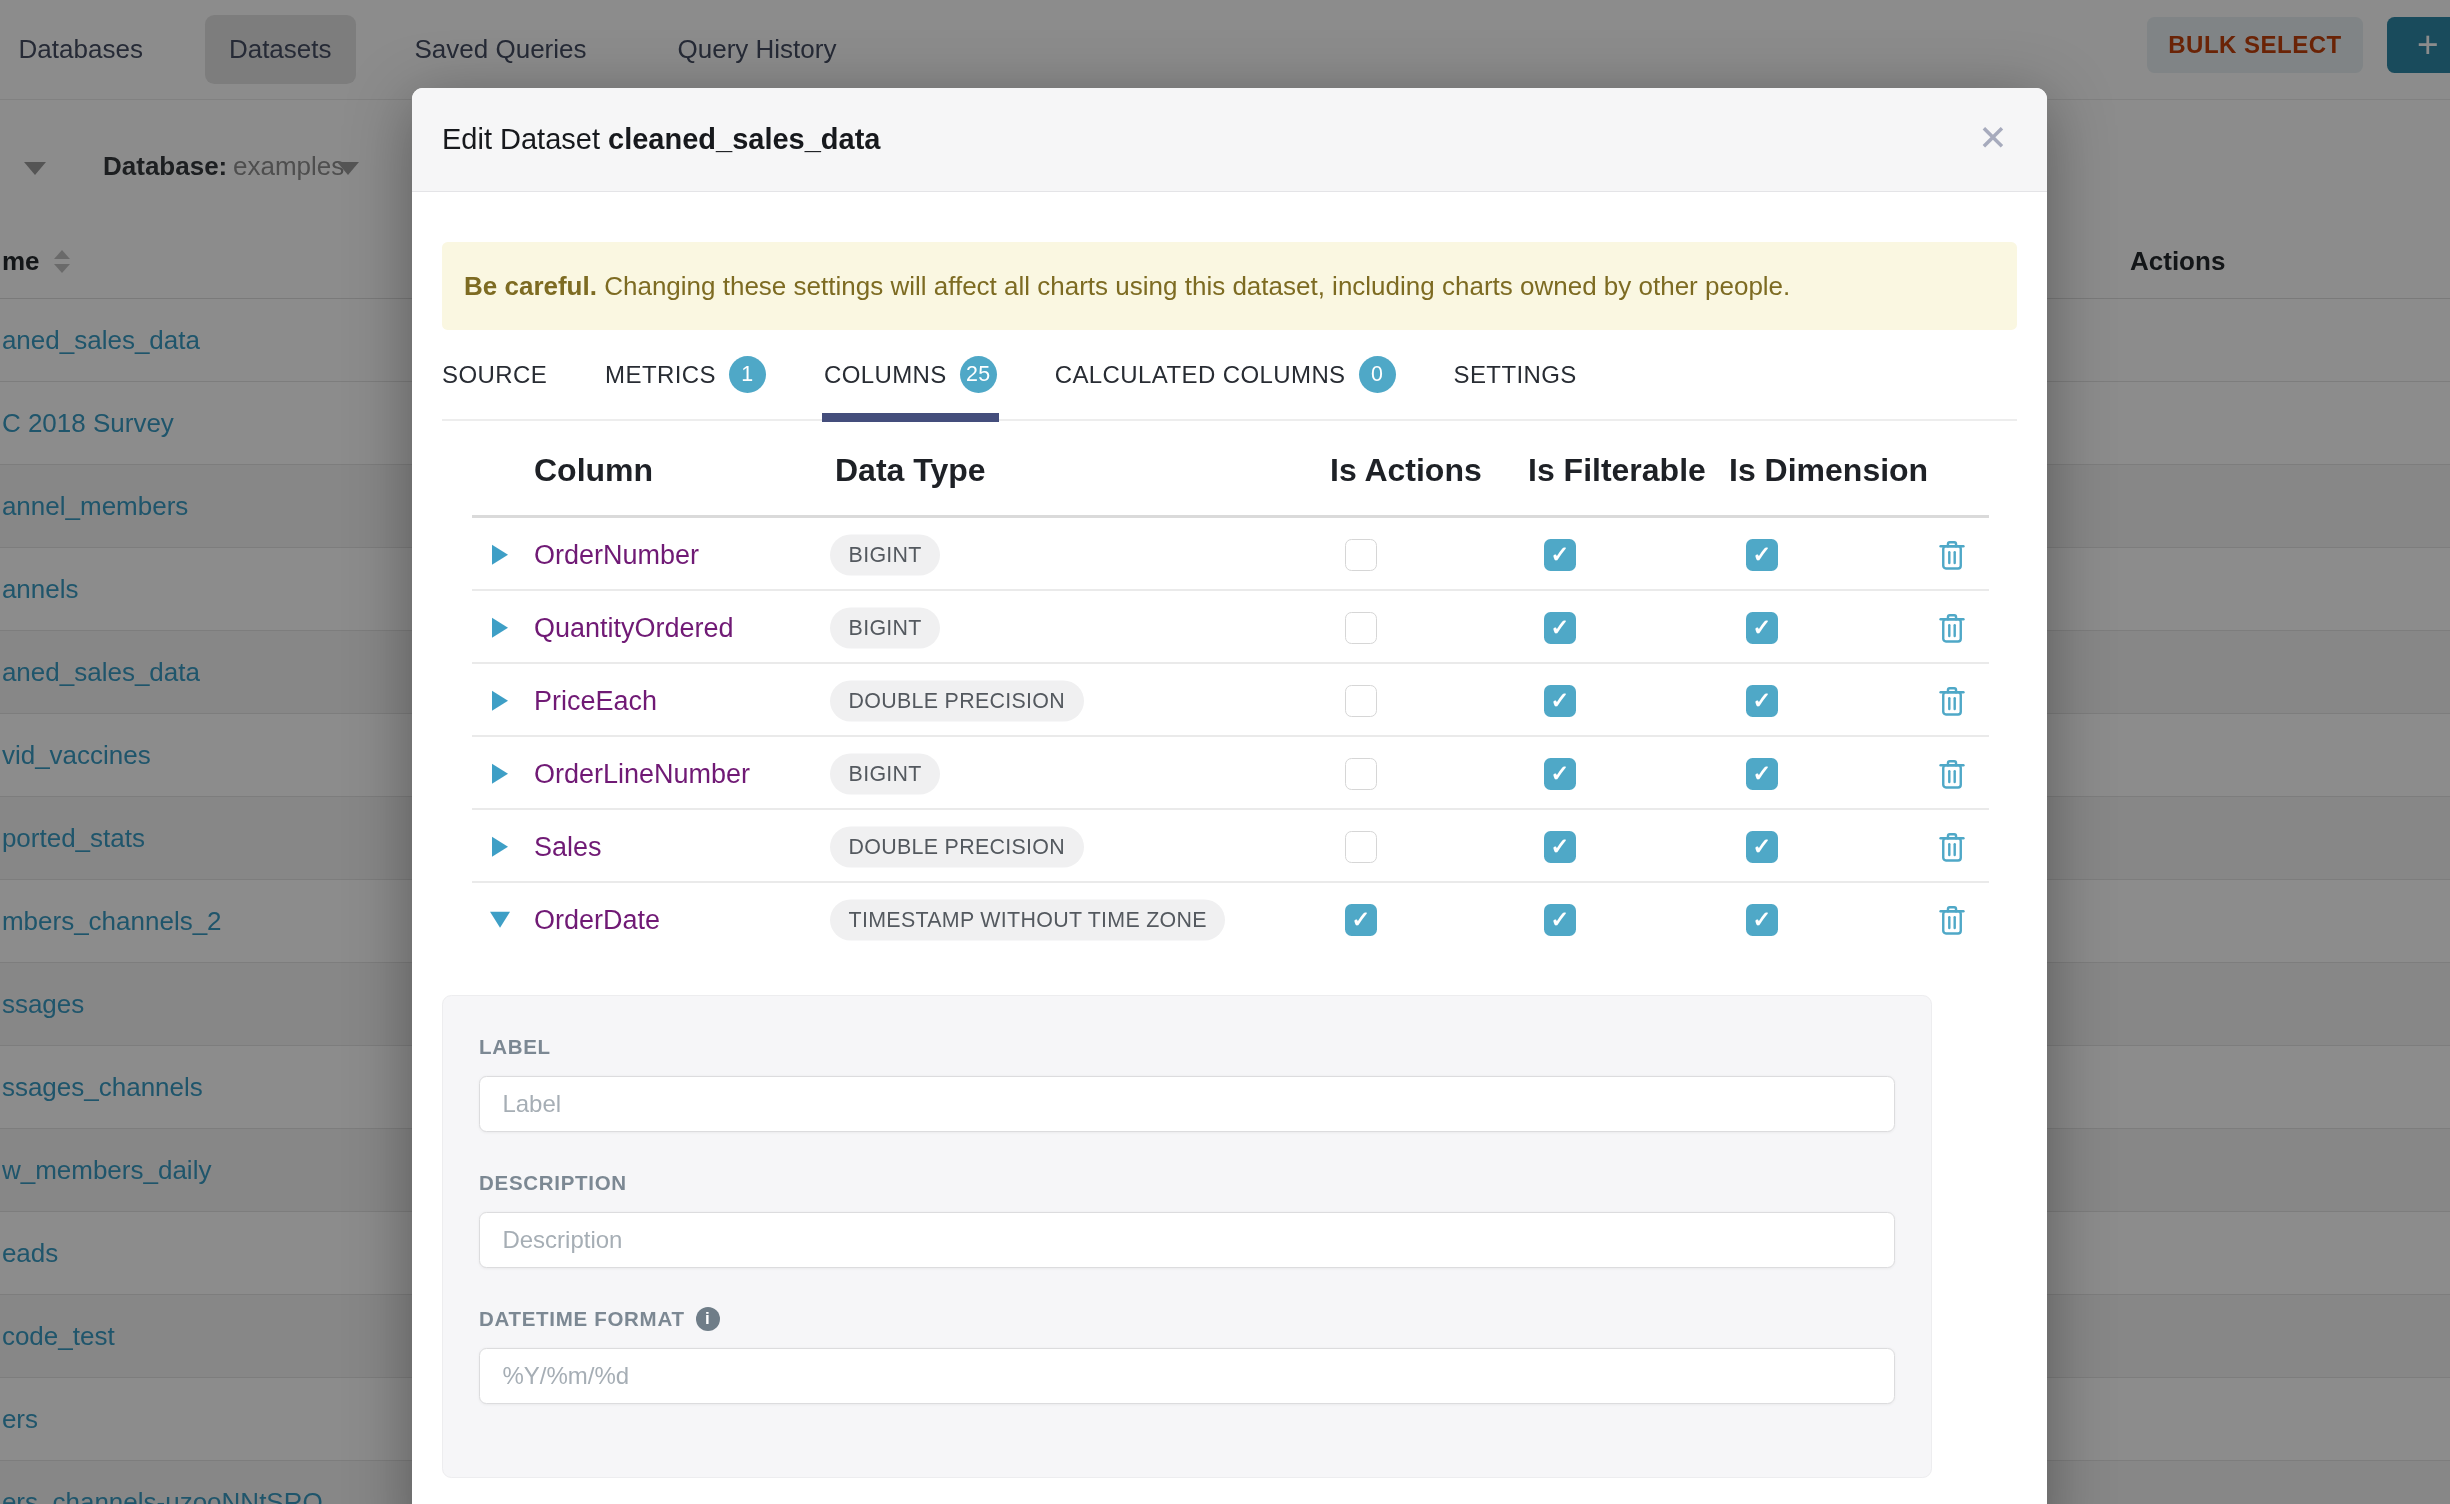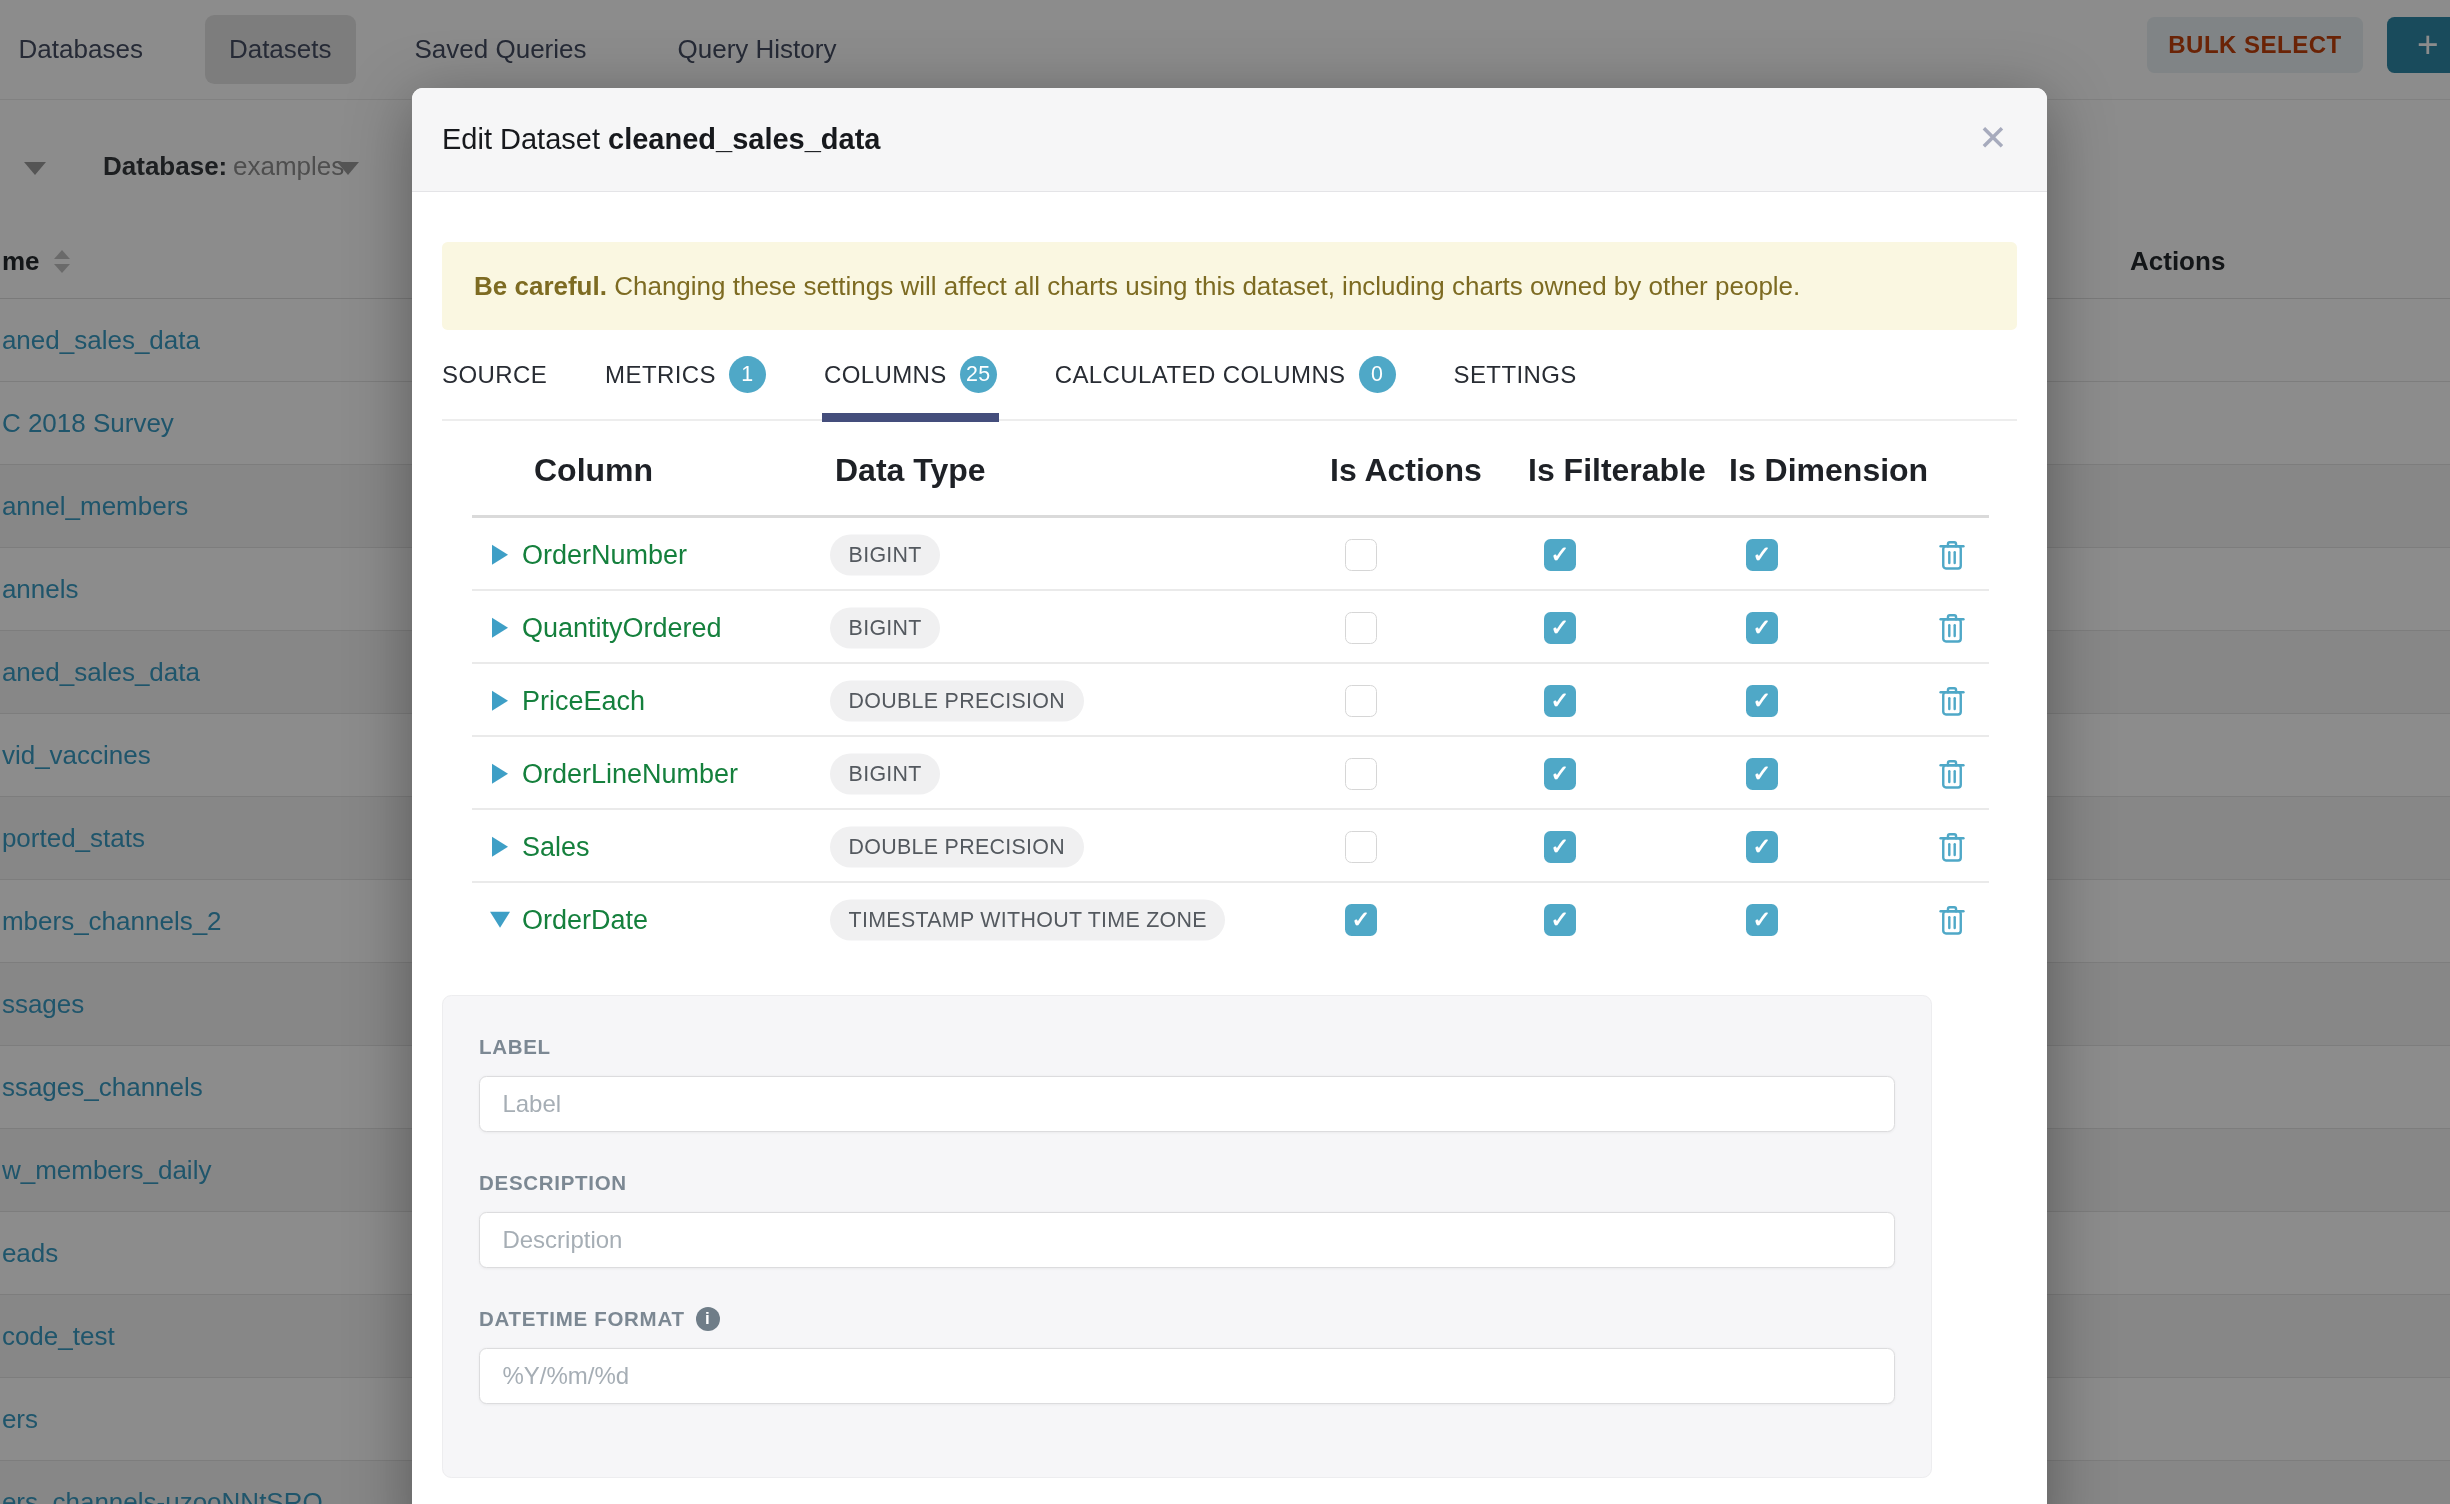--- a/index.html
+++ b/index.html
@@ -46,21 +46,21 @@
   
   .modal{position:absolute;left:412px;top:88px;width:1635px;height:1460px;background:#fff;
          border-radius:11.2px;box-shadow:0 13px 65px rgba(0,0,0,.35);}
   .m-header{height:104px;background:#F6F6F7;border-bottom:0.9px solid #E4E4E7;
             border-radius:11.2px 11.2px 0 0;display:flex;align-items:center;padding:0 30px;box-sizing:border-box;}
   .m-title{font-size:29px;color:#17191D;}
   .m-title b{font-weight:700;}
   .m-close{position:absolute;top:22.4px;right:26px;width:56px;height:56px;background:none;border:none;
            font-size:35px;color:#A7ABBD;display:flex;align-items:center;justify-content:center;cursor:pointer;}
   .warning{margin:50px 30px 0;height:88px;background:#FAF7E1;border-radius:5.6px;display:flex;
-           align-items:center;padding:0 32px;font-size:26px;color:#7D6B22;box-sizing:border-box;white-space:pre-wrap;}
+           align-items:center;padding:0 22px;font-size:26px;color:#7D6B22;box-sizing:border-box;white-space:pre-wrap;}
   .warning b{font-weight:700;}
   .tabs{margin:0 30px;height:91px;display:flex;align-items:center;border-bottom:2.8px solid #EDEDED;box-sizing:border-box;}
   .tab{display:flex;align-items:center;font-size:24px;letter-spacing:0.4px;color:#282C33;
        position:relative;height:100%;cursor:pointer;}
   .tab + .tab{margin-left:58px;}
   .tab .badge{margin-left:13px;min-width:37px;height:37px;border-radius:18.6px;background:#4FA8C7;
        color:#fff;font-size:21.4px;display:flex;align-items:center;justify-content:center;}
   .tab.active::after{content:"";position:absolute;left:-1.9px;right:-1.9px;bottom:-2.8px;height:8.4px;background:#444E7C;}
 
   .ctable{margin:0 30px;}
@@ -69,21 +69,21 @@
   .h-col{left:92px;} .h-type{left:393px;} .h-temp{left:888px;} .h-filt{left:1086px;} .h-dim{left:1287px;}
   .thead::after{content:"";position:absolute;left:30px;right:28px;bottom:0;height:2.8px;background:#DADADA;}
   .crow{position:relative;height:73px;}
   .crow:not(:last-child)::after{content:"";position:absolute;left:30px;right:28px;bottom:0;height:1.9px;background:#EAEAEA;}
   .crow > *{position:absolute;top:50%;transform:translateY(-50%);}
   .expander{left:47px;width:22.4px;height:22.4px;display:flex;align-items:center;justify-content:center;cursor:pointer;}
   .tri-right{width:0;height:0;border-top:10.3px solid transparent;border-bottom:10.3px solid transparent;
              border-left:16px solid #3E9FC6;}
   .tri-down{width:0;height:0;border-left:10.3px solid transparent;border-right:10.3px solid transparent;
             border-top:16px solid #3E9FC6;}
-  .cname{left:80px;font-size:27px;color:#15803d;}
+  .cname{left:92px;font-size:27px;color:#701a75;}
   .cpill{left:388px;height:41px;border-radius:20.5px;background:#F0F0F1;color:#54595F;font-size:21.4px;
          padding:0 18.6px;display:flex;align-items:center;letter-spacing:0.3px;white-space:nowrap;}
   .cb{width:32px;height:32px;border-radius:6.5px;box-sizing:border-box;display:flex;align-items:center;
       justify-content:center;cursor:pointer;}
   .cb.off{background:#fff;border:1.9px solid #D6D6D6;}
   .cb.on{background:#4FA8C7;color:#fff;font-size:22.4px;font-weight:700;}
   .cb1{left:903px;} .cb2{left:1102px;} .cb3{left:1304px;}
   .trash{left:1493px;width:34px;height:35px;cursor:pointer;}
 
   .panel{margin:39px 0 0 30px;width:1490px;height:483px;background:#F6F6F8;border:0.9px solid #EDEDEF;

